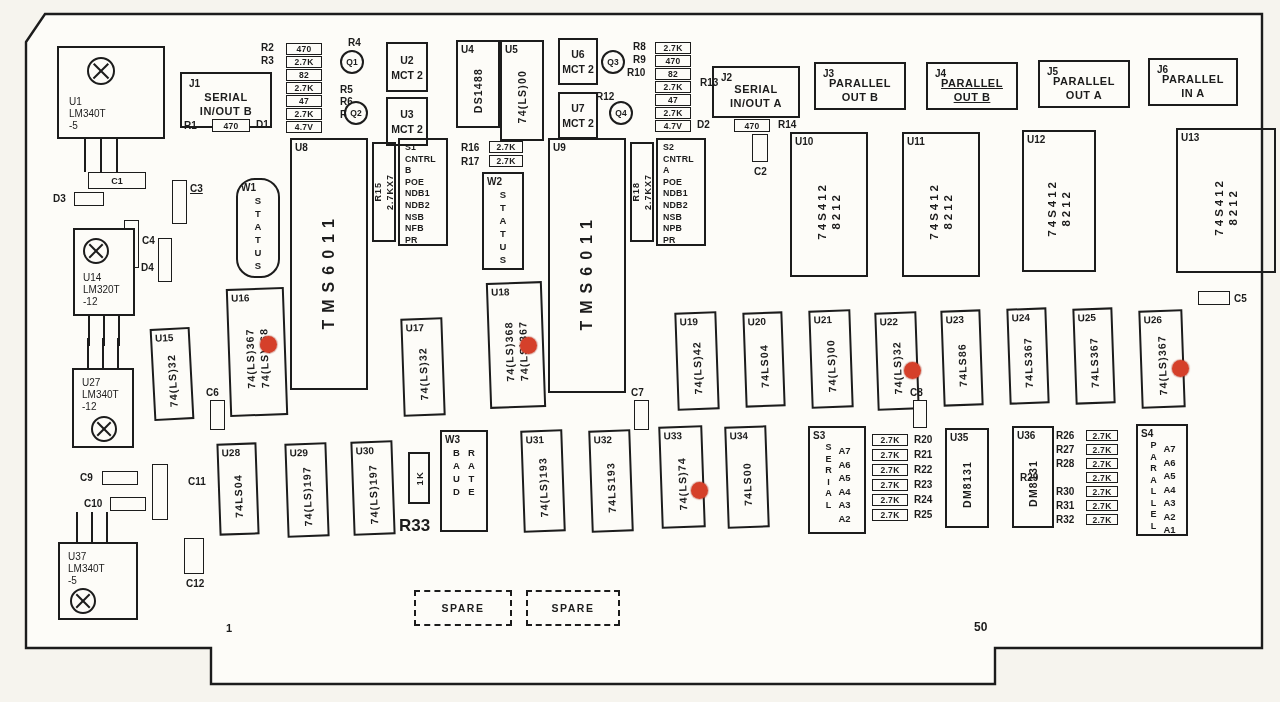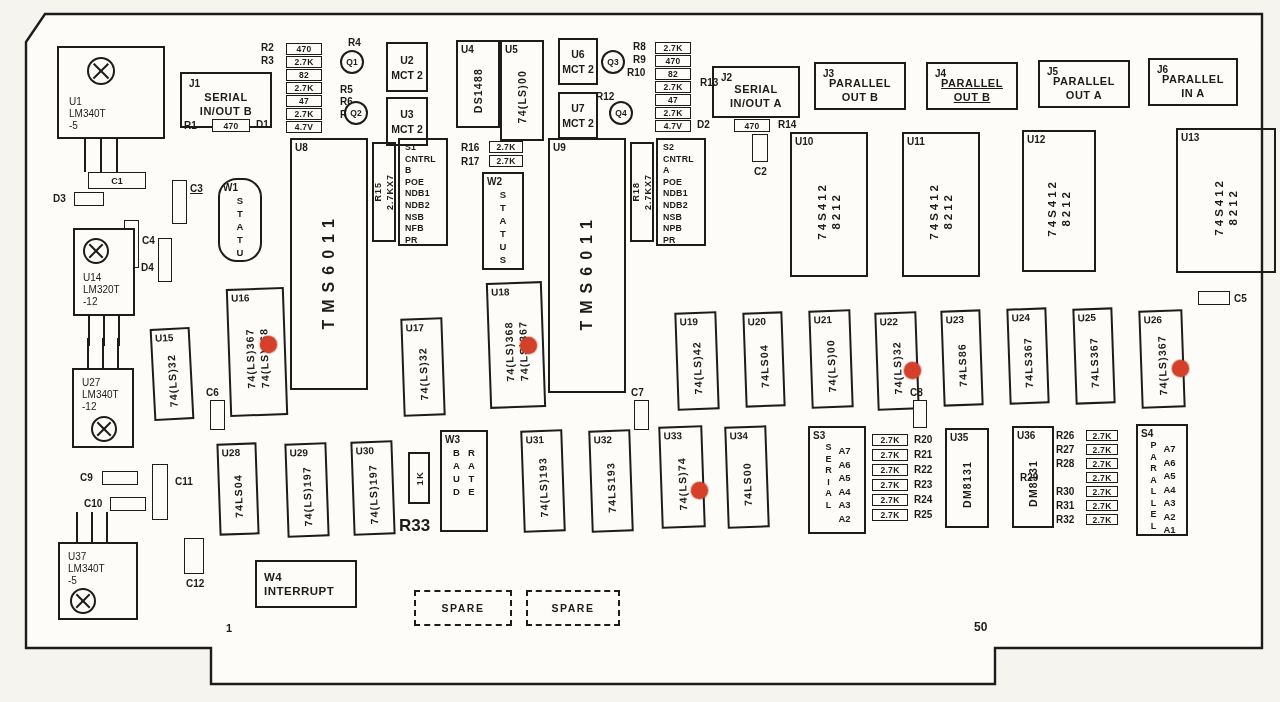--- a/index.html
+++ b/index.html
@@ -103,21 +103,21 @@
         <div class="screw" style="left: 17px; top: 46px; width: 26px; height: 26px;"></div>
       </div>
       <div class="pin" style="left: 87px; top: 338px; height: 30px;"></div>
       <div class="pin" style="left: 102px; top: 338px; height: 30px;"></div>
       <div class="pin" style="left: 117px; top: 338px; height: 30px;"></div>
       <div class="comp flabel" style="left: 80px; top: 472px;">C9</div>
       <div class="comp cap" style="left: 102px; top: 471px; width: 36px; height: 14px;"></div>
       <div class="comp flabel" style="left: 84px; top: 498px;">C10</div>
       <div class="comp cap" style="left: 110px; top: 497px; width: 36px; height: 14px;"></div>
       <div class="comp cap" style="left: 152px; top: 464px; width: 16px; height: 56px;"></div>
-      <div class="comp flabel" style="left: 175px; top: 476px;">C11</div>
+      <div class="comp flabel" style="left: 188px; top: 476px;">C11</div>
       <div class="comp box reg" style="left: 58px; top: 542px; width: 80px; height: 78px;">
         <div class="reg-lines" style="left: 8px; top: 7px;">
           <div class="reg-line">U37</div>
           <div class="reg-line">LM340T</div>
           <div class="reg-line">-5</div>
         </div>
         <div class="screw" style="left: 10px; top: 44px; width: 26px; height: 26px;"></div>
       </div>
       <div class="pin" style="left: 76px; top: 512px; height: 30px;"></div>
       <div class="pin" style="left: 91px; top: 512px; height: 30px;"></div>
@@ -233,21 +233,21 @@
           <div class="hline">OUT A</div>
         </div>
       </div>
       <div class="comp box chip conn" style="left: 1148px; top: 58px; width: 90px; height: 48px;">
         <div class="chiplabel">J6</div>
         <div class="hlines">
           <div class="hline">PARALLEL</div>
           <div class="hline">IN A</div>
         </div>
       </div>
-      <div class="comp box chip wbox" style="left: 218px; top: 178px; width: 44px; height: 84px; border-radius: 19px;">
+      <div class="comp box chip wbox" style="left: 236px; top: 178px; width: 44px; height: 100px; border-radius: 19px;">
         <div class="chiplabel">W1</div>
         <div class="swrap">
           <div class="stext">STATUS B</div>
         </div>
       </div>
       <div class="comp box chip " style="left: 290px; top: 138px; width: 78px; height: 252px; --pfs: 16px; --pls: 7px;">
         <div class="chiplabel">U8</div>
         <div class="vwrap">
           <div class="vtext">TMS6011</div>
         </div>
@@ -531,26 +531,20 @@
             <div class="item">A7</div>
             <div class="item">A6</div>
             <div class="item">A5</div>
             <div class="item">A4</div>
             <div class="item">A3</div>
             <div class="item">A2</div>
             <div class="item">A1</div>
           </div>
         </div>
       </div>
-      <div class="comp box chip w4" style="left: 255px; top: 560px; width: 102px; height: 48px;">
-        <div class="hlines">
-          <div class="hline">W4</div>
-          <div class="hline">INTERRUPT</div>
-        </div>
-      </div>
       <div class="comp box chip spare" style="left: 414px; top: 590px; width: 98px; height: 36px;">
         <div class="hlines">
           <div class="hline">SPARE</div>
         </div>
       </div>
       <div class="comp box chip spare" style="left: 526px; top: 590px; width: 94px; height: 36px;">
         <div class="hlines">
           <div class="hline">SPARE</div>
         </div>
       </div>

